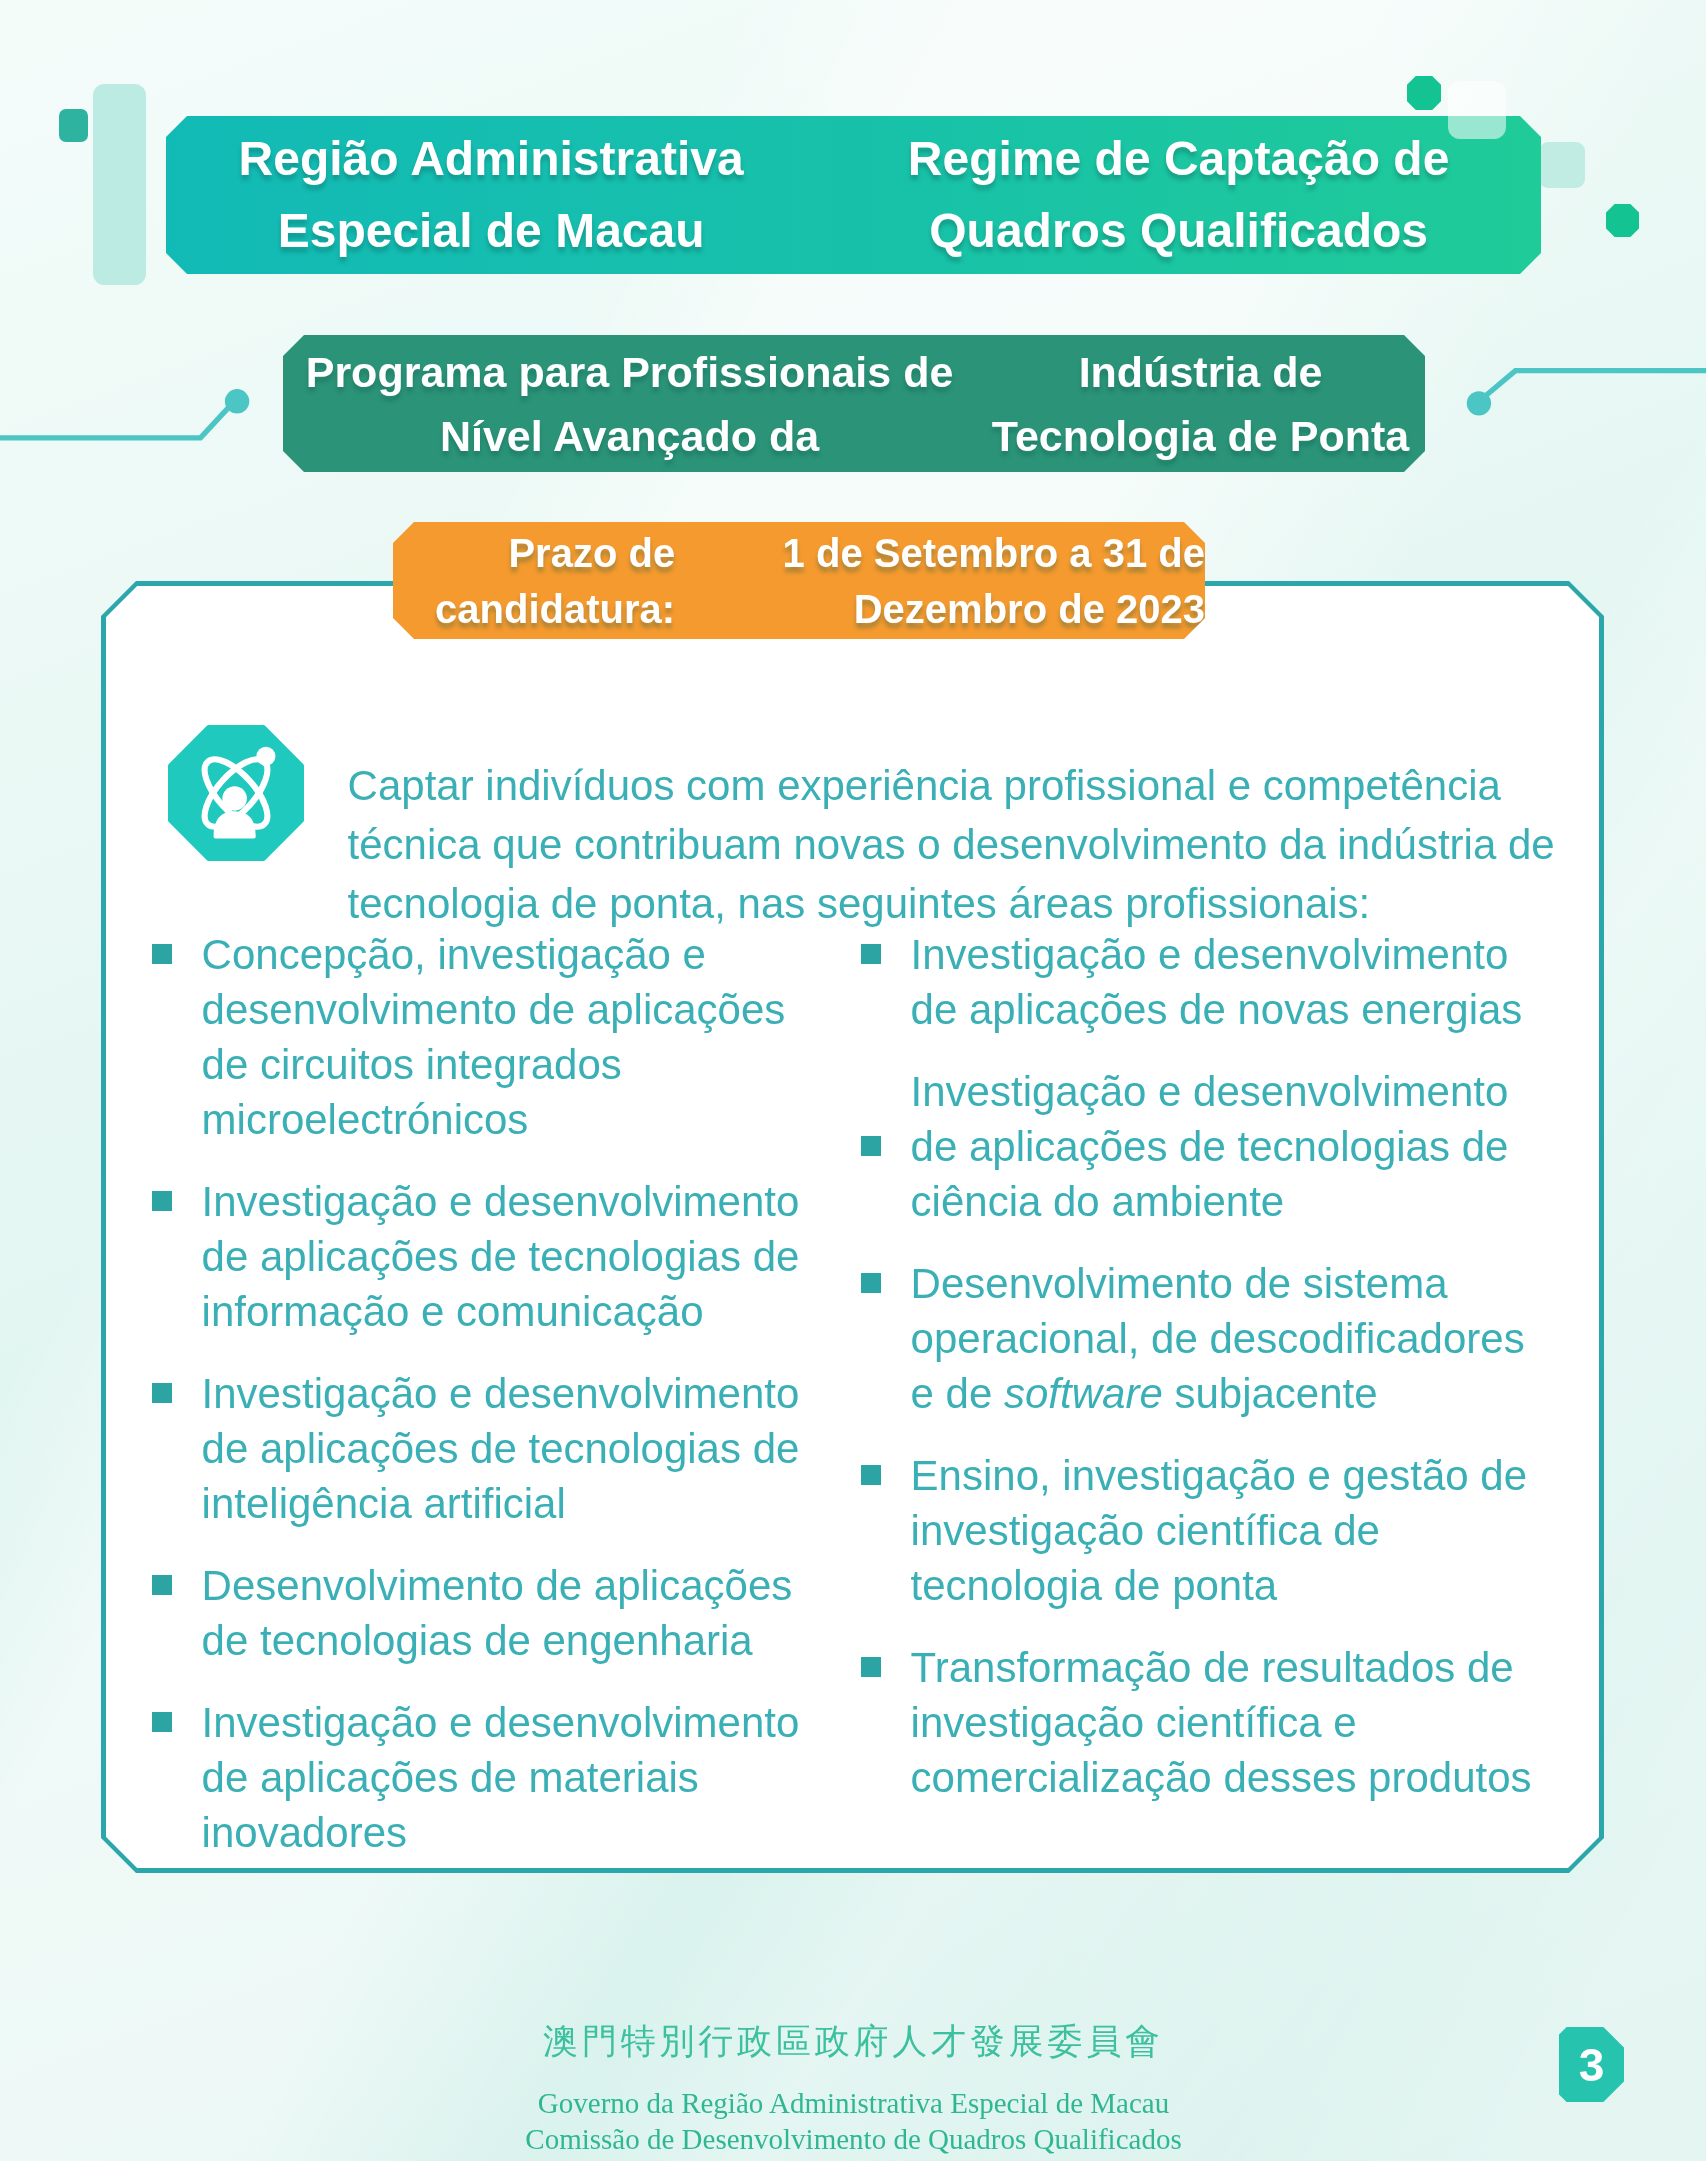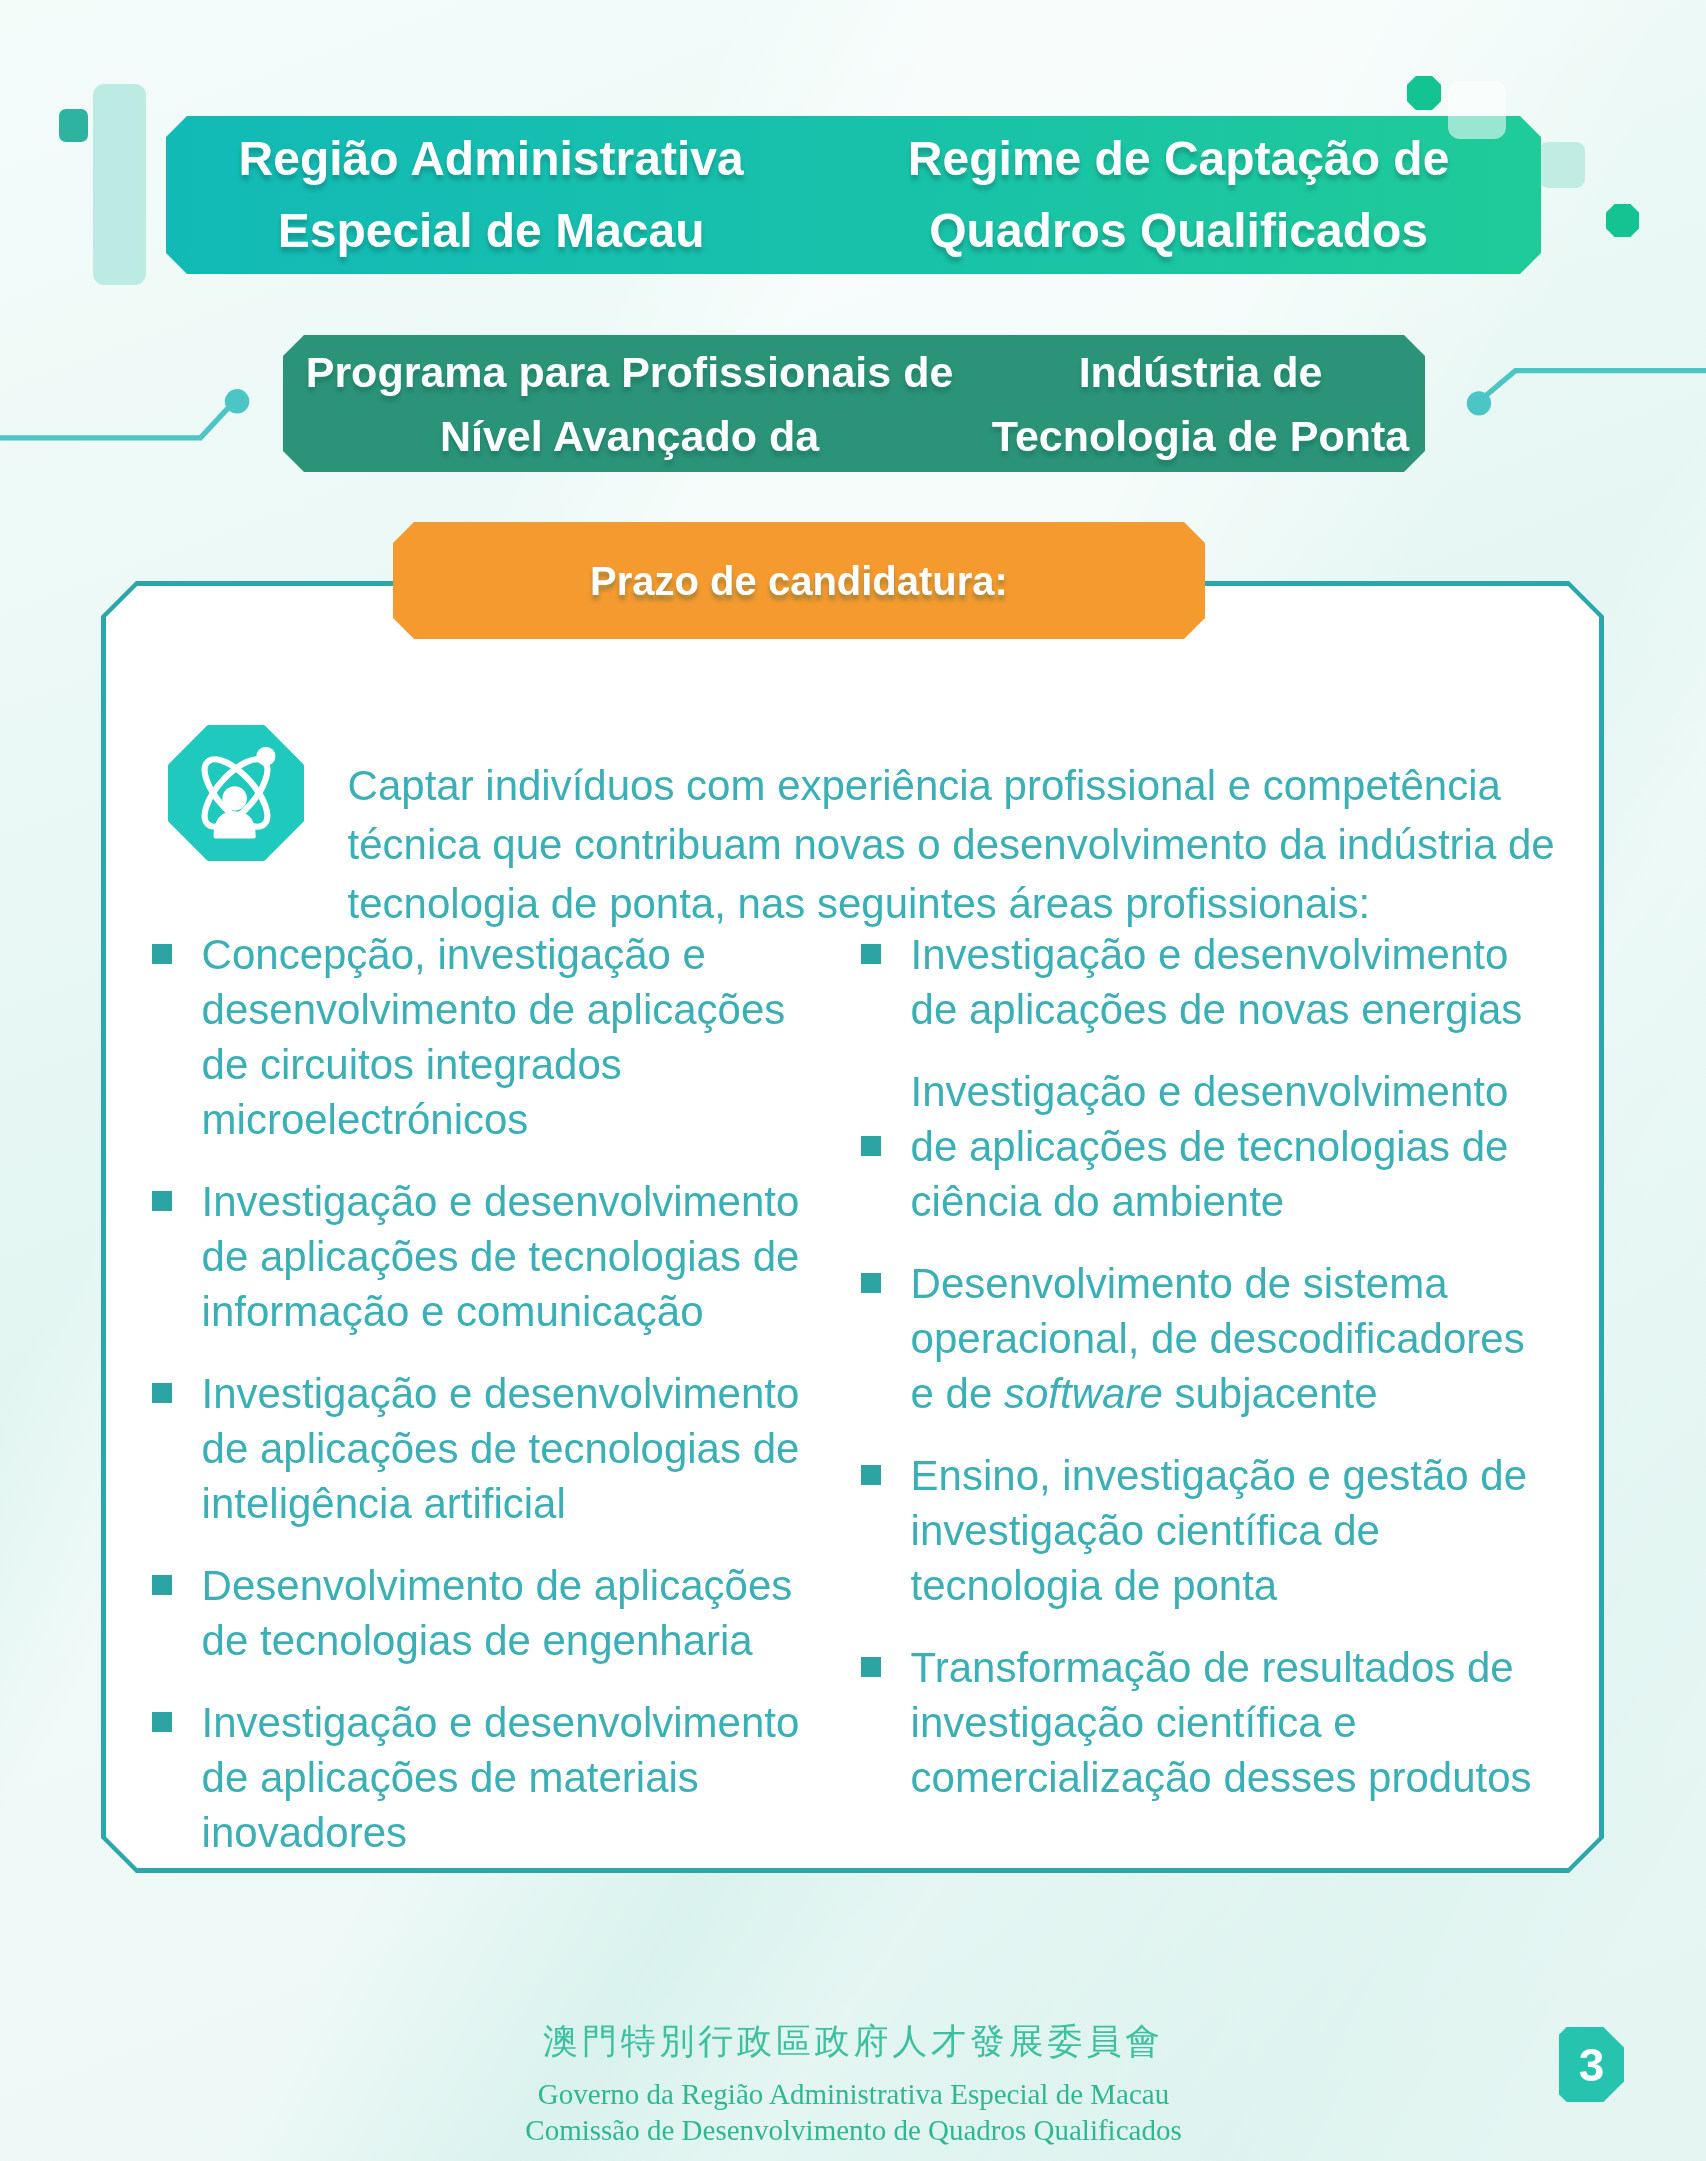--- a/index.html
+++ b/index.html
@@ -48,21 +48,21 @@
   ul.areas{list-style:none;margin:0;padding:0;width:709px;box-sizing:border-box;}
   ul.areas li{position:relative;padding-left:50px;margin:0 0 27px 0;
     font-size:42px;line-height:55px;color:#3ab0b6;width:685px;box-sizing:border-box;}
   ul.areas .bullet{position:absolute;left:0;top:17px;width:20px;height:20px;background:#2ca4a4;}
   ul.areas .bullet.low{top:72px;}
   ul.areas em{font-style:italic;}
   
   .footer{position:absolute;left:0;right:0;top:2018px;text-align:center;z-index:2;}
   .footer-zh{font-size:35px;font-weight:400;letter-spacing:3.8px;color:#3cc0a0;
     font-family:"Liberation Sans","DejaVu Sans",sans-serif;}
-  .footer-pt{font-family:"Liberation Serif", serif;font-size:29px;line-height:36px;color:#2fb794;margin-top:11px;}
+  .footer-pt{font-family:"Liberation Serif", serif;font-size:29px;line-height:36px;color:#2fb794;margin-top:20px;}
   .page-badge{position:absolute;left:1559px;top:2027px;width:65px;height:75px;background:#26c4af;z-index:2;
     clip-path:polygon(7.6px 0,calc(100% - 20.6px) 0,100% 20.6px,100% calc(100% - 20.6px),calc(100% - 20.6px) 100%,7.6px 100%,0 calc(100% - 7.6px),0 7.6px);
     display:flex;align-items:center;justify-content:center;color:#fff;font-size:46px;font-weight:700;}
 </style>
 </head>
 <body>
 
 <div class="page">
 
   <div class="sq sq-a"></div>
@@ -86,20 +86,21 @@
     <div class="bline">Regime de Captação de Quadros Qualificados</div>
   </div>
 
   <div class="banner banner-sub chamfer">
     <div class="bline">Programa para Profissionais de Nível Avançado da</div>
     <div class="bline">Indústria de Tecnologia de Ponta</div>
   </div>
 
   <div class="banner banner-deadline chamfer">
     <div class="bline">Prazo de candidatura:</div>
+    <div class="bline">1 de Setembro a 31 de Dezembro de 2023</div>
   </div>
 
   <div class="main-box">
     <div class="main-box-inner">
 
       <svg class="intro-icon" viewBox="0 0 100 100">
         <polygon points="30,2 70,2 98,30 98,70 70,98 30,98 2,70 2,30" fill="#1fc9be" stroke="#1fc9be" stroke-width="4" stroke-linejoin="round"></polygon>
         <ellipse cx="50" cy="50" rx="31" ry="13.5" fill="none" stroke="#ffffff" stroke-width="4.5" transform="rotate(-48 50 50)"></ellipse>
         <ellipse cx="50" cy="50" rx="31" ry="13.5" fill="none" stroke="#ffffff" stroke-width="4.5" transform="rotate(48 50 50)"></ellipse>
         <circle cx="72" cy="23" r="7" fill="#ffffff"></circle>

